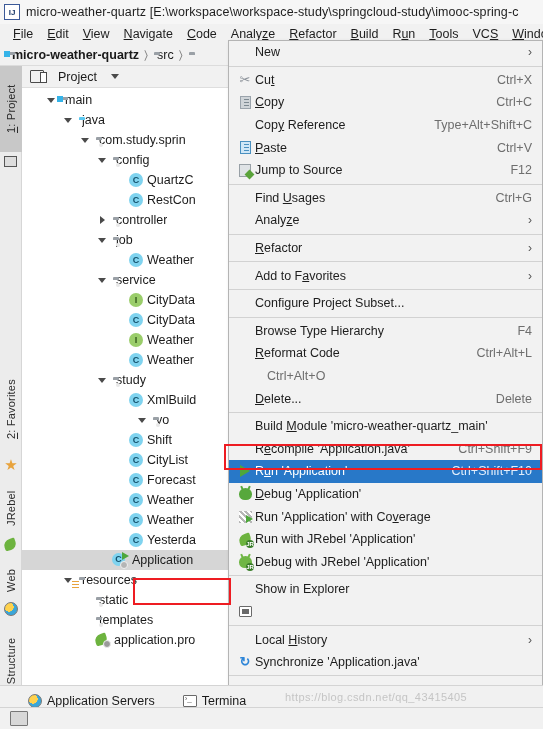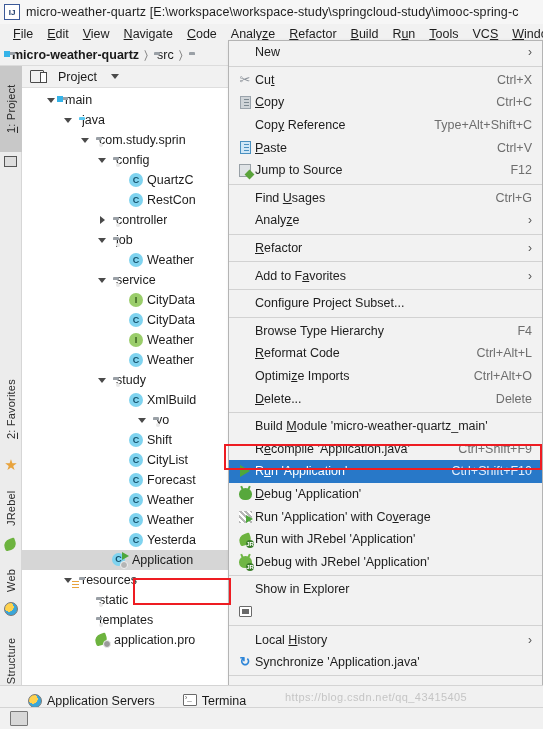--- a/index.html
+++ b/index.html
@@ -184,21 +184,21 @@
   }
   .node-label { overflow: hidden; }
 
   
   .bottombar {
     position:absolute; left:0; top:685px; width:543px; height:22px;
     background:#f1f1f1; border-top:1px solid #d4d4d4;
     display:flex; align-items:center; gap:6px; padding-left:28px;
     font-size:12.5px; white-space:nowrap; overflow:hidden;
   }
-  .bb-item { display:flex; align-items:flex-start; gap:5px;margin-top:9px; }
+  .bb-item { display:flex; align-items:center; gap:5px;margin-top:9px; }
   .globe {
     width:14px;height:14px;border-radius:50%;
     background: radial-gradient(circle at 35% 35%, #ffd24d 0 40%, #3ba6d8 41% 100%);
     border:1px solid #777;
   }
   .term-ico {
     width:14px;height:12px;border:1.4px solid #6a6a6a;border-radius:1px;background:#fff;
     position:relative;
   }
   .term-ico::after{content:"›_";position:absolute;left:1px;top:-2px;font-size:8px;color:#6a6a6a;}
@@ -610,21 +610,20 @@
         <span class="mlabel">Browse Type Hierarchy</span>
         <span class="mshort">F4</span>
       </div>
       <div class="mrow">
         <span class="micon"></span>
         <span class="mlabel"><u>R</u>eformat Code</span>
         <span class="mshort">Ctrl+Alt+L</span>
       </div>
       <div class="mrow">
         <span class="micon"></span>
-        <span class="mlabel">Optimi<u>z</u>e Imports</span>
         <span class="mshort">Ctrl+Alt+O</span>
       </div>
       <div class="mrow">
         <span class="micon"></span>
         <span class="mlabel"><u>D</u>elete...</span>
         <span class="mshort">Delete</span>
       </div>
       <div class="msep"></div>
       <div class="mrow">
         <span class="micon"></span>

